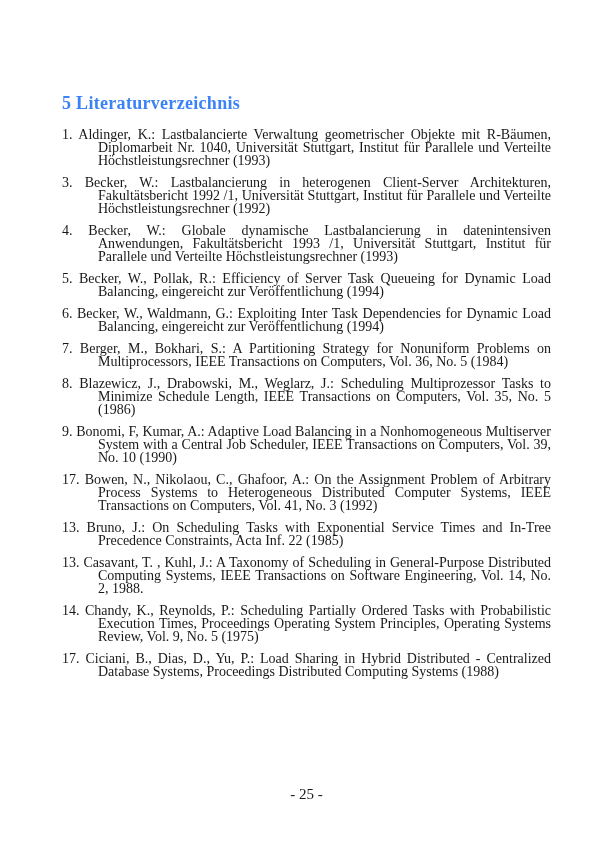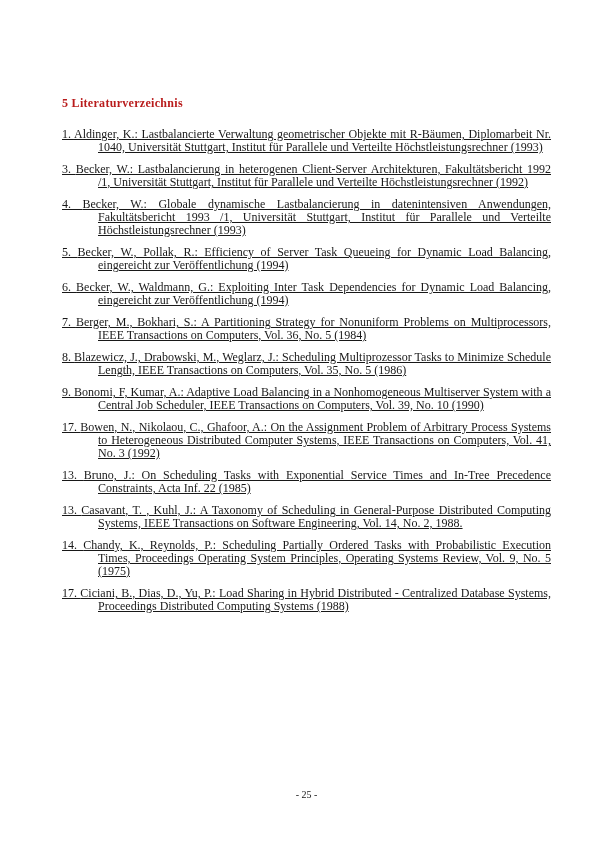--- a/index.html
+++ b/index.html
@@ -17,49 +17,48 @@
     color: #161616;
   }
   .content {
     position: absolute;
     left: 62px;
     top: 93px;
     width: 489px;
   }
   h1.section-heading {
     margin: 0 0 14px 0;
-    font-size: 12px;
+    font-size: 18px;
     line-height: 21px;
     font-weight: bold;
     letter-spacing: 0.3px;
-    color: #b91c1c;
+    color: #3b82f6;
   }
   .reference-list {
     width: 489px;
   }
   p.ref {
     margin: 4px 0 9px 0;
-    font-size: 12px;
+    font-size: 14px;
     line-height: 13px;
     text-align: justify;
     padding-left: 36px;
     text-indent: -36px;
     color: #181818;
-    text-decoration: underline;
   }
   .ref-num {
     white-space: pre;
   }
   .page-footer {
     position: absolute;
     left: 62px;
     top: 788px;
     width: 489px;
     text-align: center;
-    font-size: 10px;
+    font-size: 15px;
     line-height: 13px;
     color: #181818;
   }
 </style>
 </head>
 <body>
 
 <div class="page">
   <div class="content">
     <h1 class="section-heading">5 Literaturverzeichnis</h1>

